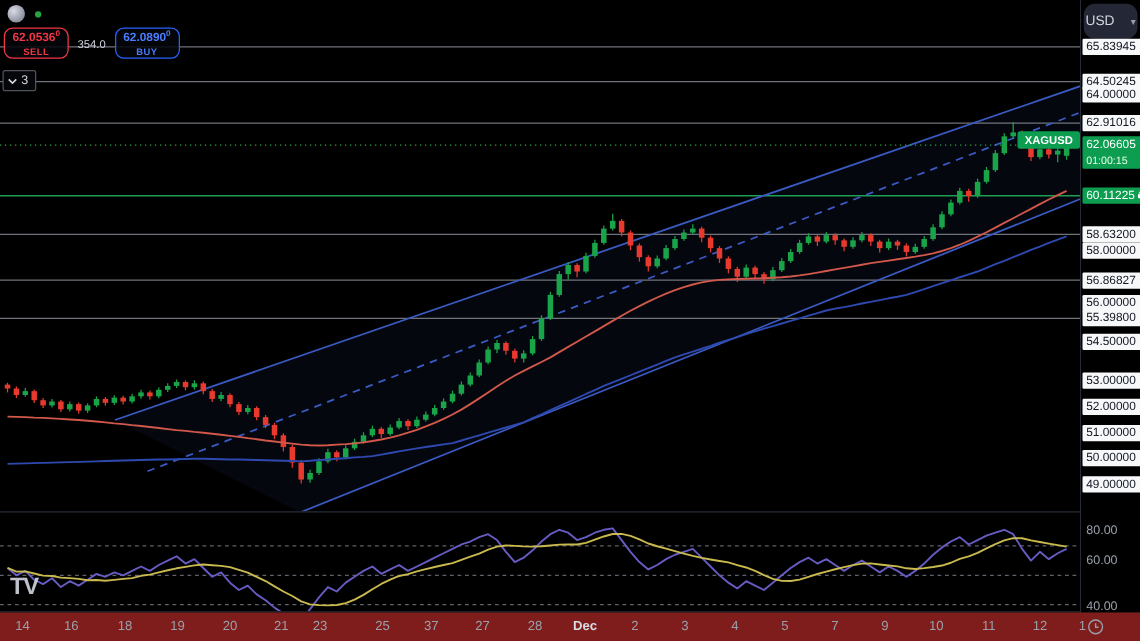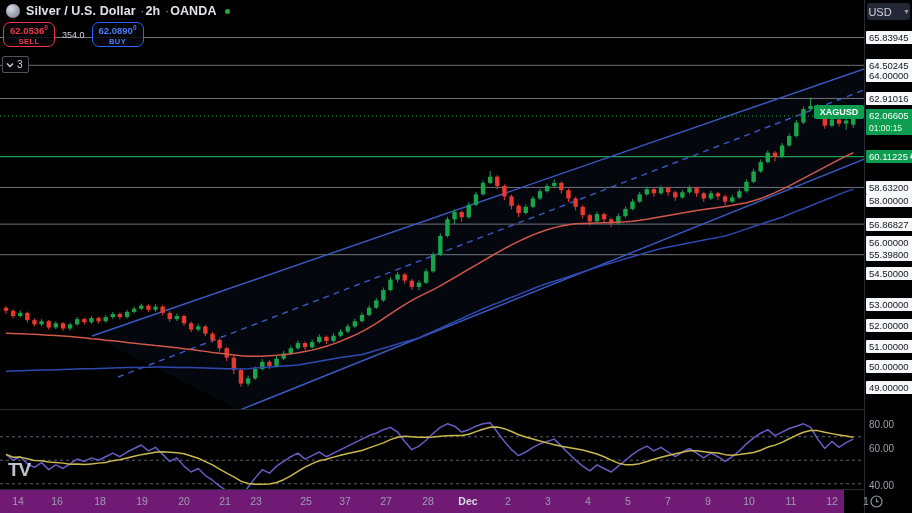--- a/index.html
+++ b/index.html
@@ -22,34 +22,34 @@
   .tbtn .px sup{font-size:6.5px;}
   .tbtn .lbl{font-size:7.5px;font-weight:700;line-height:9px;letter-spacing:.4px;}
   #sell-btn{border:1px solid #f23645;color:#f23645;}
   #buy-btn{border:1px solid #2962ff;color:#4a7dff;}
   .spread{font-size:9px;color:#cfd3dc;padding:0 7px;text-align:right;}
   #objects-badge{position:absolute;left:2px;top:56px;height:15px;padding:0 5px 0 3px;
       background:#05060a;border:1px solid #50535e;border-radius:2px;display:flex;align-items:center;gap:3px;
       color:#d1d4dc;font-size:10px;z-index:30;cursor:pointer;}
   
   #price-axis{position:absolute;left:865px;top:0;width:47px;height:490px;background:#000;z-index:20;}
-  #usd-btn{position:absolute;left:2px;top:3px;width:43px;height:17px;background:#242836;border-radius:3px;
+  #usd-btn{position:absolute;left:2px;top:3px;width:43px;height:28px;background:#242836;border-radius:9px;
       color:#d1d4dc;font-size:11px;display:flex;align-items:center;justify-content:center;gap:13px;cursor:pointer;}
   #usd-btn .chev{font-size:8px;color:#9aa0ab;}
   .pchip{position:absolute;left:1px;width:46px;height:13px;background:#f7f8fa;color:#131722;
       font-size:9.5px;line-height:13px;padding-left:3px;border-radius:1px;white-space:nowrap;overflow:hidden;}
   .pcur{position:absolute;left:1px;width:46px;height:25px;background:#0c9d50;color:#fff;border-radius:1px;
       font-size:9.5px;line-height:12px;padding:1px 0 0 3px;white-space:nowrap;overflow:hidden;}
   .pcur .cd{font-size:8.5px;color:#e8ffe9;}
   .plevel{position:absolute;left:1px;width:46px;height:13px;background:#0c9d50;color:#fff;
       font-size:9.5px;line-height:13px;padding-left:3px;border-radius:1px;white-space:nowrap;overflow:hidden;
       display:flex;align-items:center;gap:2px;}
   .ptick{position:absolute;left:4px;color:#9aa0ab;font-size:10px;line-height:12px;}
   
-  #time-axis{position:absolute;left:0;top:490px;width:844px;height:23px;background:#701a75;z-index:20;}
+  #time-axis{position:absolute;left:0;top:490px;width:912px;height:23px;background:#7f1d1d;z-index:20;}
   .tlabel{position:absolute;top:5px;transform:translateX(-50%);font-size:10.5px;color:#9aa0ab;}
   .tlabel.major{color:#d7dbe4;font-weight:700;}
   #clock-btn{position:absolute;left:869px;top:4px;width:15px;height:15px;cursor:pointer;}
   
   #symbol-chip{position:absolute;left:814px;top:105px;width:50px;height:14px;background:#0c9d50;color:#fff;
       font-size:9px;font-weight:700;display:flex;align-items:center;justify-content:center;border-radius:2px;z-index:25;}
   
   #watermark{position:absolute;left:8px;top:459px;font-size:19px;font-weight:700;color:#cfd3dc;opacity:.92;
       letter-spacing:-1px;z-index:15;}
 </style>
@@ -330,23 +330,20 @@
         <polyline points="6,454.375 13.120000000000001,460.25 20.240000000000002,456.725 27.36,463.775 34.480000000000004,467.3 41.6,462.6 48.72,469.65 55.84,464.95 62.96,468.475 70.08,463.775 77.2,459.075 84.32000000000001,461.425 91.44,457.9 98.56,460.25 105.68,456.725 112.8,453.2 119.92,456.725 127.04,452.025 134.16,448.5 141.28,444.975 148.4,450.85 155.52,447.325 162.64000000000001,454.375 169.76,461.425 176.88,457.9 184,466.125 191.12,472 198.24,468.475 205.36,475.525 212.48,480.225 219.6,486.1 226.72,490.8 233.84,494.325 240.96,496.675 248.08,487.275 255.20000000000002,477.875 262.32,469.65 269.44,473.175 276.56,466.125 283.68,461.425 290.8,456.725 297.92,453.2 305.04,459.075 312.16,455.55 319.28000000000003,452.025 326.4,456.725 333.52,453.2 340.64,449.675 347.76,446.15 354.88,442.625 362,439.1 369.12,435.575 376.24,433.225 383.36,429.7 390.48,427.35 397.6,432.05 404.72,441.45 411.84000000000003,449.675 418.96,446.15 426.08,440.275 433.2,433.225 440.32,427.35 447.44,423.825 454.56,426.175 461.68,432.05 468.8,429.7 475.92,426.175 483.04,423.825 490.16,422.65 497.28000000000003,432.05 504.40000000000003,441.45 511.52,449.675 518.64,455.55 525.76,452.025 532.88,447.325 540,443.8 547.12,441.45 554.24,439.1 561.36,446.15 568.48,453.2 575.6,460.25 582.72,466.125 589.84,470.825 596.96,464.95 604.08,468.475 611.2,472 618.32,466.125 625.44,460.25 632.5600000000001,454.375 639.6800000000001,449.675 646.8,446.15 653.92,450.85 661.04,447.325 668.16,452.025 675.28,456.725 682.4,452.025 689.52,448.5 696.64,453.2 703.76,457.9 710.88,453.2 718,456.725 725.12,461.425 732.24,456.725 739.36,450.85 746.48,443.8 753.6,437.925 760.72,433.225 767.84,429.7 774.96,435.575 782.08,432.05 789.2,428.525 796.32,426.175 803.44,423.825 810.5600000000001,427.35 817.6800000000001,439.1 824.8000000000001,448.5 831.92,441.45 839.04,447.325 846.16,442.625 853.28,439.1" fill="none" stroke="#675cc4" stroke-width="1.5" stroke-linejoin="round"></polyline>
         <polyline points="6,454.375 13.120000000000001,457.3125 20.240000000000002,457.1166666666667 27.36,458.78125 34.480000000000004,460.485 41.6,460.8375 48.72,462.0964285714286 55.84,462.453125 62.96,463.1222222222222 70.08,464.1666666666667 77.2,464.0361111111111 84.32000000000001,464.55833333333334 91.44,463.90555555555557 98.56,463.1222222222222 105.68,462.46944444444443 112.8,460.64166666666665 119.92,459.72777777777776 127.04,457.9 134.16,456.2027777777778 141.28,454.6361111111111 148.4,453.4611111111111 155.52,452.2861111111111 162.64000000000001,451.6333333333333 169.76,452.15555555555557 176.88,452.6777777777778 184,453.72222222222223 191.12,455.94166666666666 198.24,458.1611111111111 205.36,461.55555555555554 212.48,464.81944444444446 219.6,469.1277777777778 226.72,473.175 233.84,476.8305555555556 240.96,481.1388888888889 248.08,483.4888888888889 255.20000000000002,484.14166666666665 262.32,484.27222222222224 269.44,484.0111111111111 276.56,482.44444444444446 283.68,479.7027777777778 290.8,475.9166666666667 297.92,471.34722222222223 305.04,467.1694444444444 312.16,463.64444444444445 319.28000000000003,460.77222222222224 326.4,459.3361111111111 333.52,457.1166666666667 340.64,455.2888888888889 347.76,453.5916666666667 354.88,452.025 362,450.4583333333333 369.12,447.84722222222223 376.24,445.3666666666667 383.36,442.8861111111111 390.48,439.6222222222222 397.6,437.27222222222224 404.72,436.35833333333335 411.84000000000003,436.75 418.96,437.14166666666665 426.08,437.27222222222224 433.2,437.0111111111111 440.32,436.35833333333335 447.44,435.7055555555556 454.56,435.575 461.68,435.575 468.8,434.26944444444445 475.92,431.65833333333336 483.04,429.1777777777778 490.16,427.21944444444443 497.28000000000003,427.0888888888889 504.40000000000003,428.65555555555557 511.52,431.52777777777777 518.64,434.7916666666667 525.76,437.0111111111111 532.88,438.96944444444443 540,440.9277777777778 547.12,442.8861111111111 554.24,444.7138888888889 561.36,446.28055555555557 568.48,447.5861111111111 575.6,448.7611111111111 582.72,449.93611111111113 589.84,452.025 596.96,453.98333333333335 604.08,456.725 611.2,460.1194444444444 618.32,463.1222222222222 625.44,464.68888888888887 632.5600000000001,464.81944444444446 639.6800000000001,463.64444444444445 646.8,461.425 653.92,459.2055555555556 661.04,457.2472222222222 668.16,455.4194444444444 675.28,453.72222222222223 682.4,452.15555555555557 689.52,450.85 696.64,450.71944444444443 703.76,451.6333333333333 710.88,452.4166666666667 718,453.06944444444446 725.12,454.6361111111111 732.24,455.1583333333333 739.36,454.5055555555556 746.48,453.5916666666667 753.6,452.4166666666667 760.72,450.1972222222222 767.84,447.06388888888887 774.96,445.10555555555555 782.08,442.3638888888889 789.2,438.7083333333333 796.32,435.31388888888887 803.44,432.31111111111113 810.5600000000001,430.48333333333335 817.6800000000001,430.6138888888889 824.8000000000001,432.31111111111113 831.92,433.6166666666667 839.04,434.9222222222222 846.16,436.09722222222223 853.28,437.27222222222224" fill="none" stroke="#c9b94f" stroke-width="1.5" stroke-linejoin="round"></polyline>
       </g>
       <line x1="0" y1="409.5" x2="912" y2="409.5" stroke="#262b36" stroke-width="1"></line>
       <line x1="0" y1="489.5" x2="912" y2="489.5" stroke="#262b36" stroke-width="1"></line>
       <line x1="864.5" y1="0" x2="864.5" y2="513" stroke="#262b36" stroke-width="1"></line>
     </svg>
 
   <div id="header">
     <span class="logo"></span>
-    <span class="title"><span>Silver / U.S. Dollar</span>
-      <span class="sep">·</span><span>2h</span>
-      <span class="sep">·</span><span>OANDA</span></span>
     <span class="mkt-dot"></span>
   </div>
 
   <div id="trade">
     <div class="tbtn" id="sell-btn">
       <span class="px"><span>62.0536</span><sup>0</sup></span>
       <span class="lbl">SELL</span>
     </div>
     <span class="spread">354.0</span>
     <div class="tbtn" id="buy-btn">

